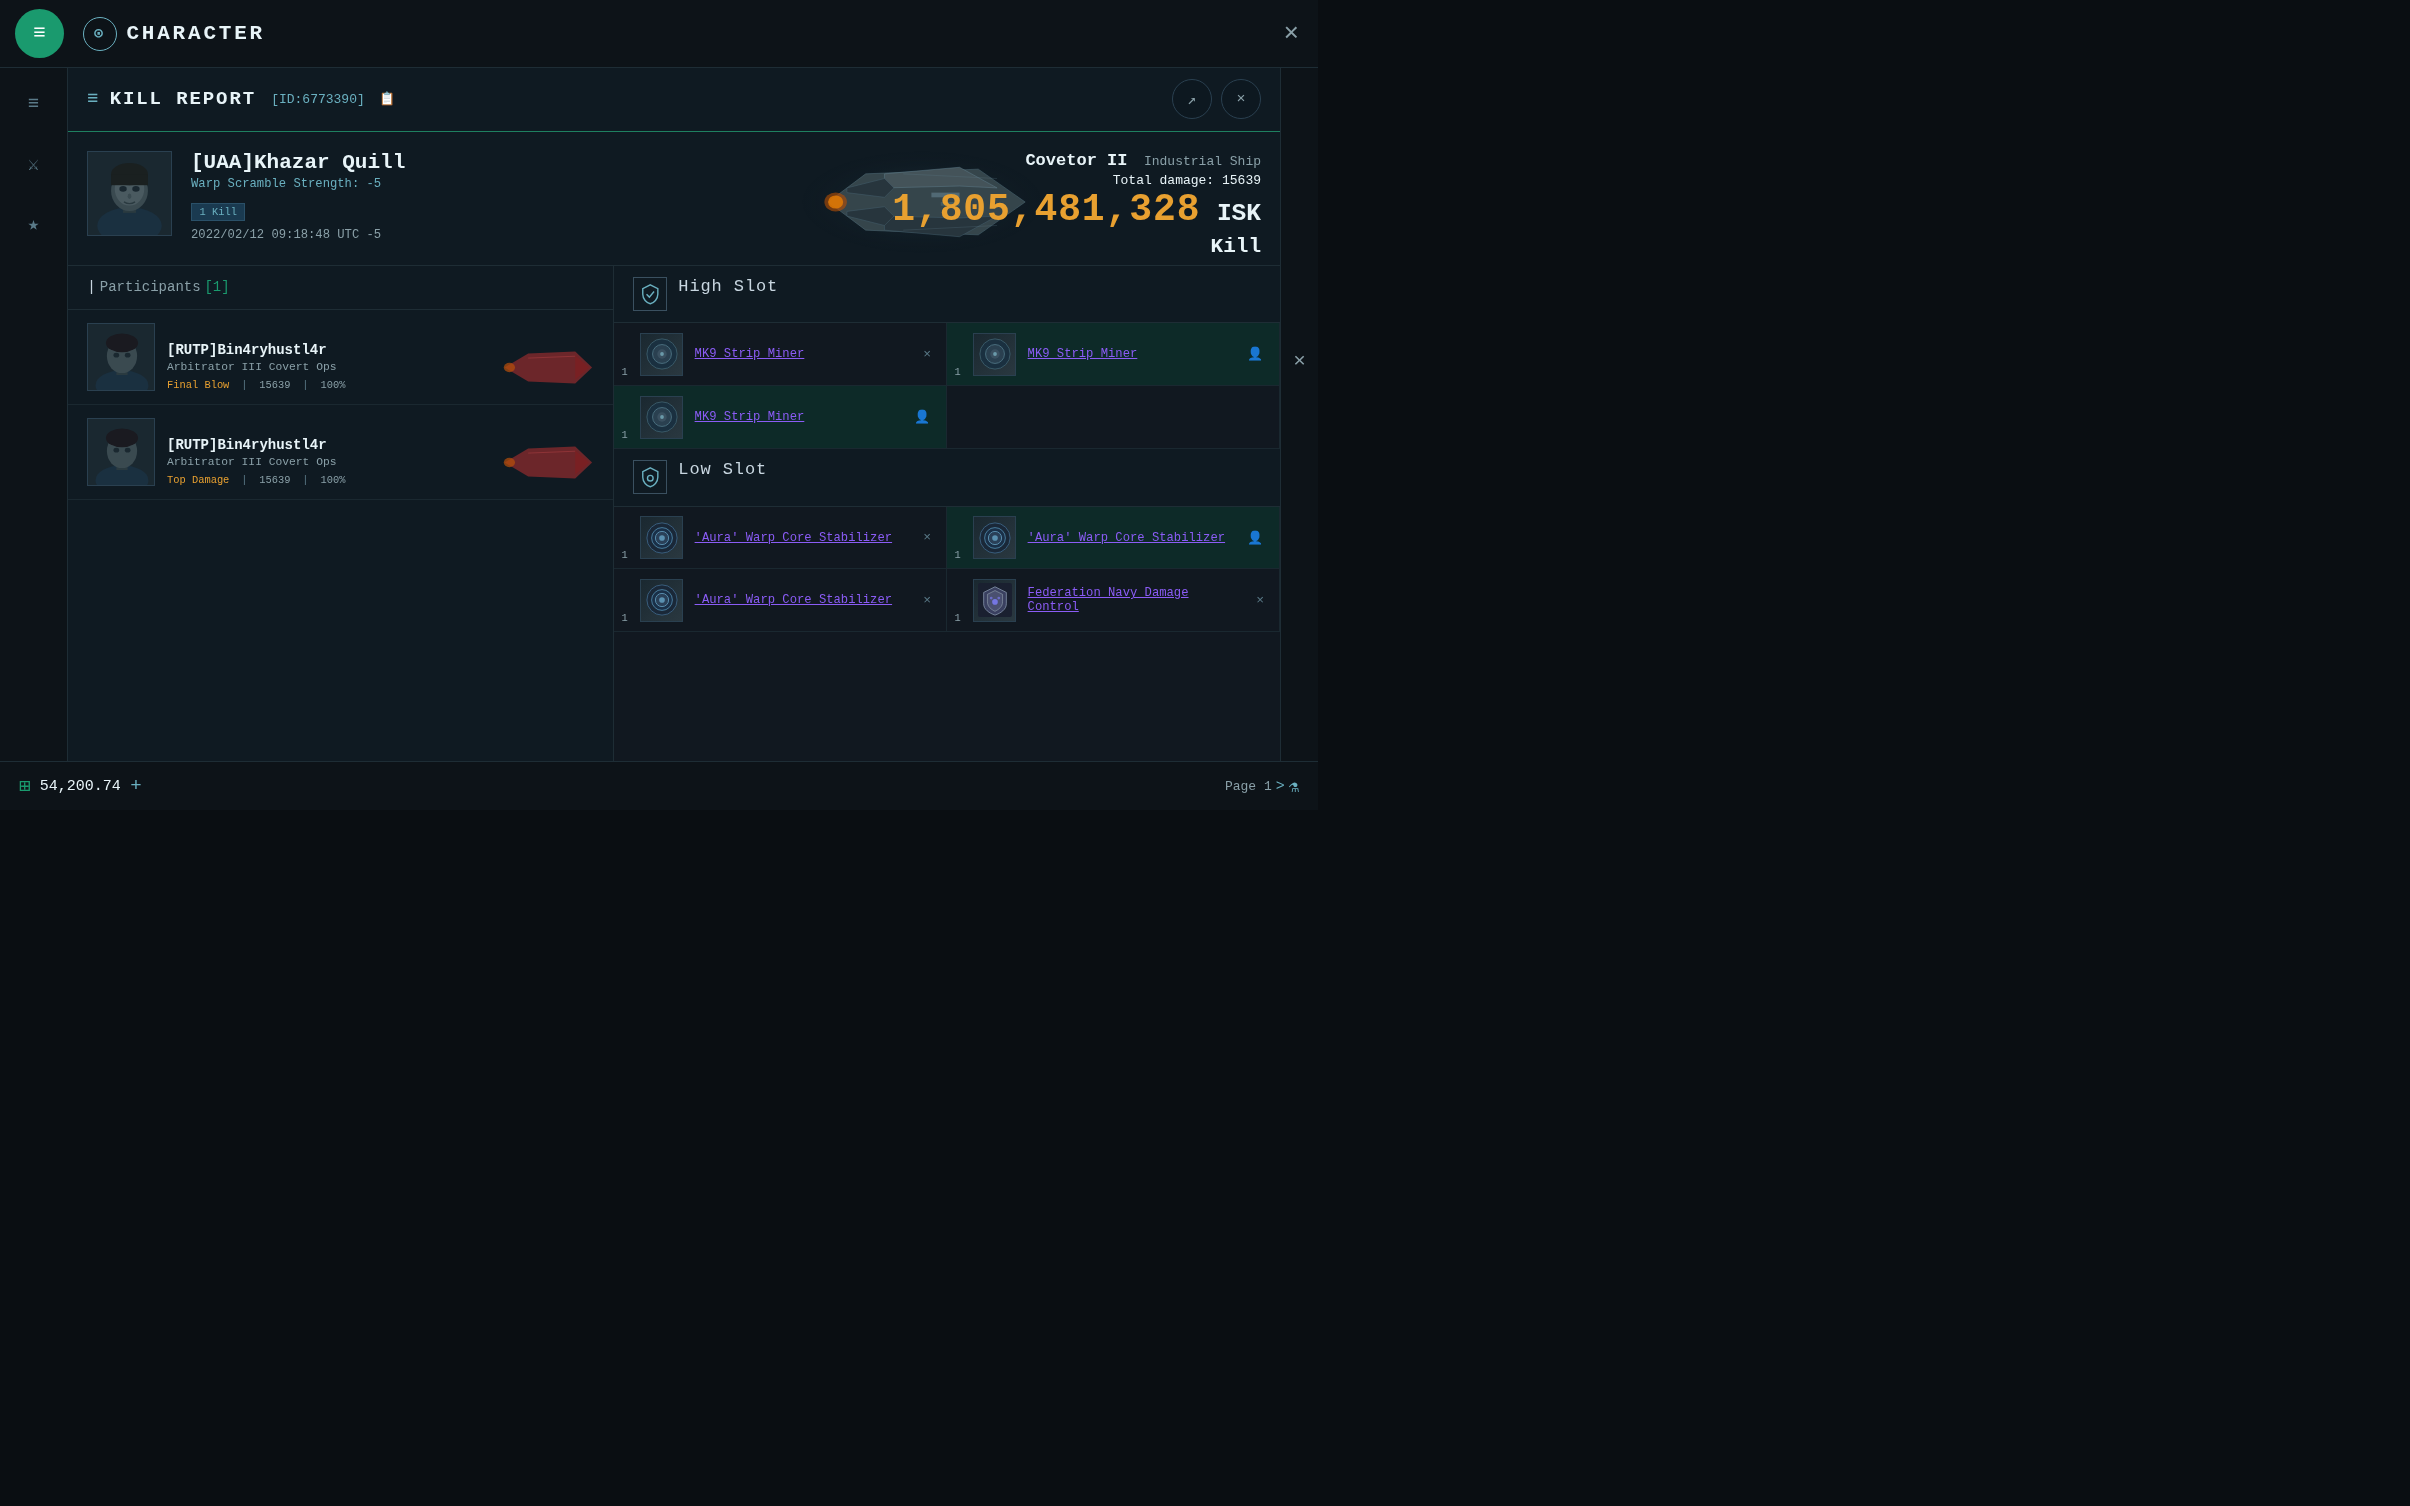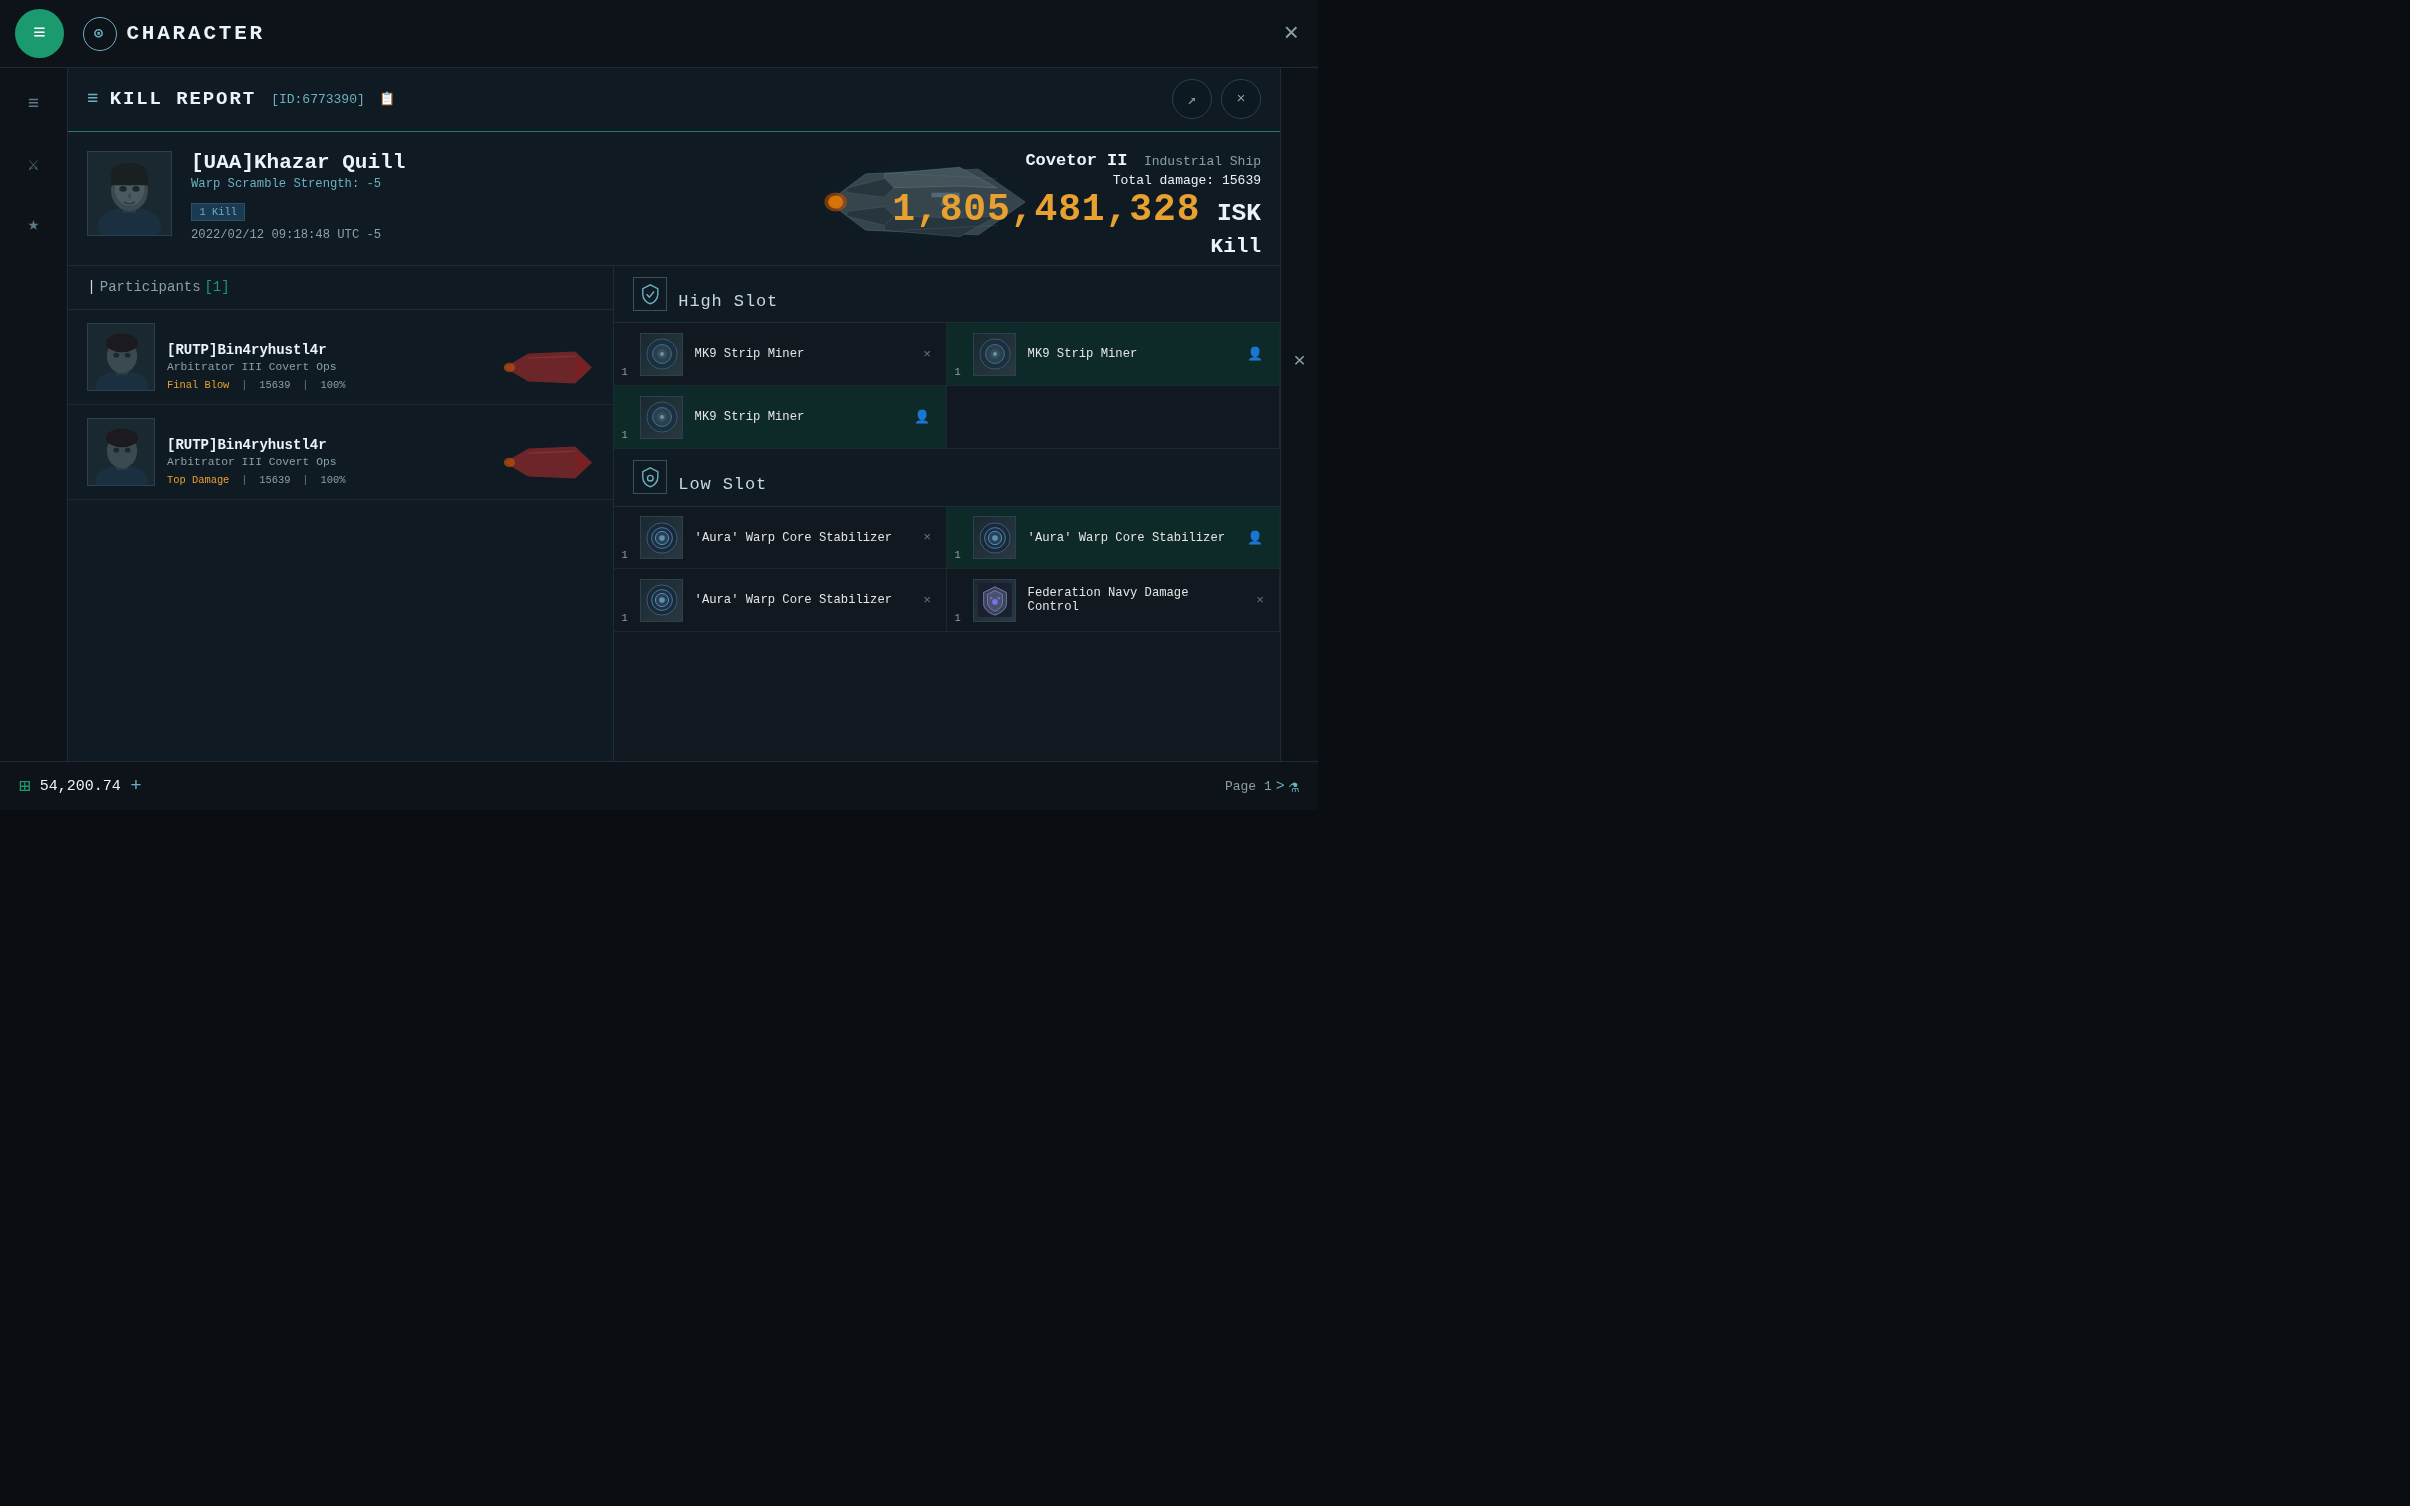--- a/index.html
+++ b/index.html
@@ -369,21 +369,21 @@
     }
 
     
     .slots-panel {
       flex: 1;
       overflow-y: auto;
       background: #111820;
     }
     .slot-section-header {
       display: flex;
-      align-items: flex-end;
+      align-items: flex-start;
       gap: 11.3px;
       padding: 11.3px 19px;
       background: #0f1a22;
       border-bottom: 0.9px solid #1e2d35;
     }
     .slot-icon {
       width: 34px;
       height: 34px;
       border: 0.9px solid #3a5060;
       display: flex;
@@ -427,23 +427,24 @@
       height: 43px;
       background: linear-gradient(135deg, #1a2830, #2a3840);
       border: 0.9px solid #2a4050;
       flex-shrink: 0;
       display: flex;
       align-items: center;
       justify-content: center;
       margin-left: 11.3px;
     }
     .slot-item-name {
-      color: #e5e5e5;
+      color: #8b5cf6;
       font-size: 12.2px;
       flex: 1;
+      text-decoration: underline;
     }
     .slot-item-action {
       color: #5a7a88;
       font-size: 13px;
       cursor: pointer;
     }
     .slot-item-action.person {
       color: #1a9a6e;
     }
 

